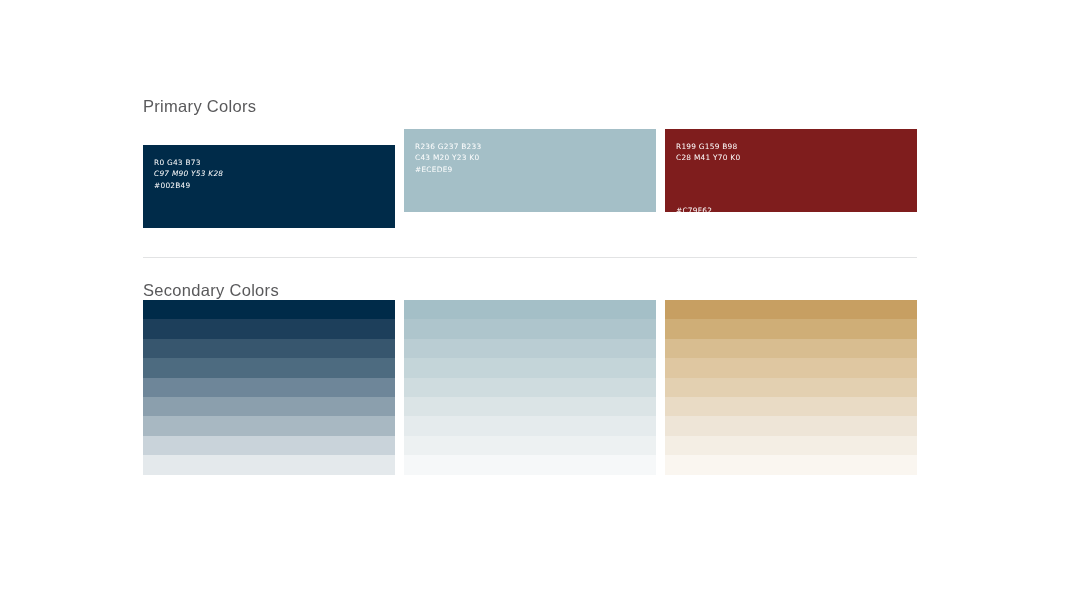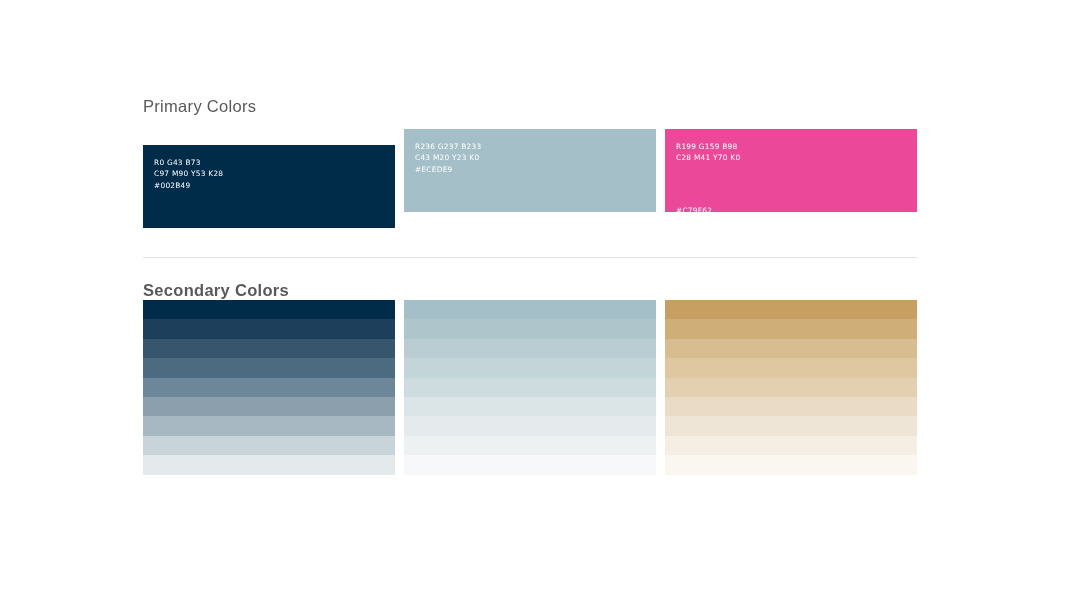--- a/index.html
+++ b/index.html
@@ -76,21 +76,20 @@
   .divider {
     width: 774px;
     height: 1px;
     background: #e2e3e4;
     margin-top: 29px;
     margin-bottom: 0;
   }
 
   .secondary-title {
     margin-top: 22px;
-    font-weight: bold;
   }
 
   
   .tint-row {
     display: flex;
     gap: 9px;
     width: 774px;
   }
 
   .tint-column {
@@ -110,34 +109,34 @@
 <div class="page">
   <div class="content">
 
     <h2 class="section-title primary-title">Primary Colors</h2>
 
     <div class="swatch-row">
 
       <div class="swatch" style="background: rgb(0, 43, 73); margin-top: 16px;">
         <div class="swatch-labels">
           <div style="color: rgb(255, 255, 255);">R0 G43 B73</div>
-          <div style="color: rgb(255, 255, 255);">C97 M90 Y53 K28</div>
+          <div style="color: rgb(255, 255, 255); font-style: italic;">C97 M90 Y53 K28</div>
           <div style="color: rgb(255, 255, 255);">#002B49</div>
         </div>
       </div>
 
       <div class="swatch" style="background: rgb(164, 191, 199);">
         <div class="swatch-labels">
           <div style="color: rgb(255, 255, 255);">R236 G237 B233</div>
           <div style="color: rgb(255, 255, 255);">C43 M20 Y23 K0</div>
           <div style="color: rgb(255, 255, 255);">#ECEDE9</div>
         </div>
       </div>
 
-      <div class="swatch" style="background: #ec4899;">
+      <div class="swatch" style="background: #7f1d1d;">
         <div class="swatch-labels">
           <div style="color: rgb(255, 255, 255);">R199 G159 B98</div>
           <div style="color: rgb(255, 255, 255);">C28 M41 Y70 K0</div>
           <div style="color: rgb(255, 255, 255); margin-top: 41px;">#C79F62</div>
         </div>
       </div>
 
     </div>
 
     <div class="divider"></div>

